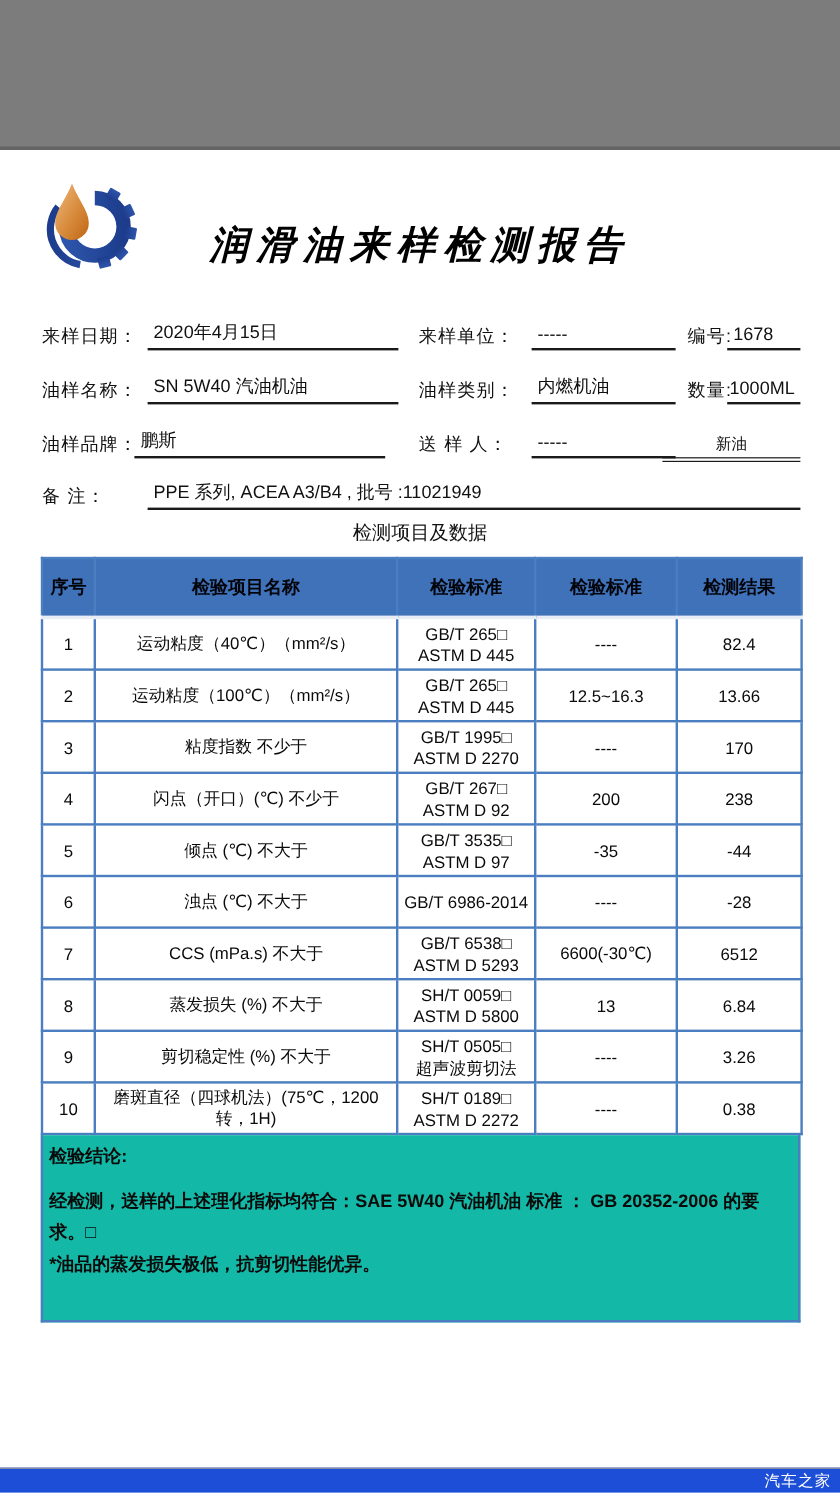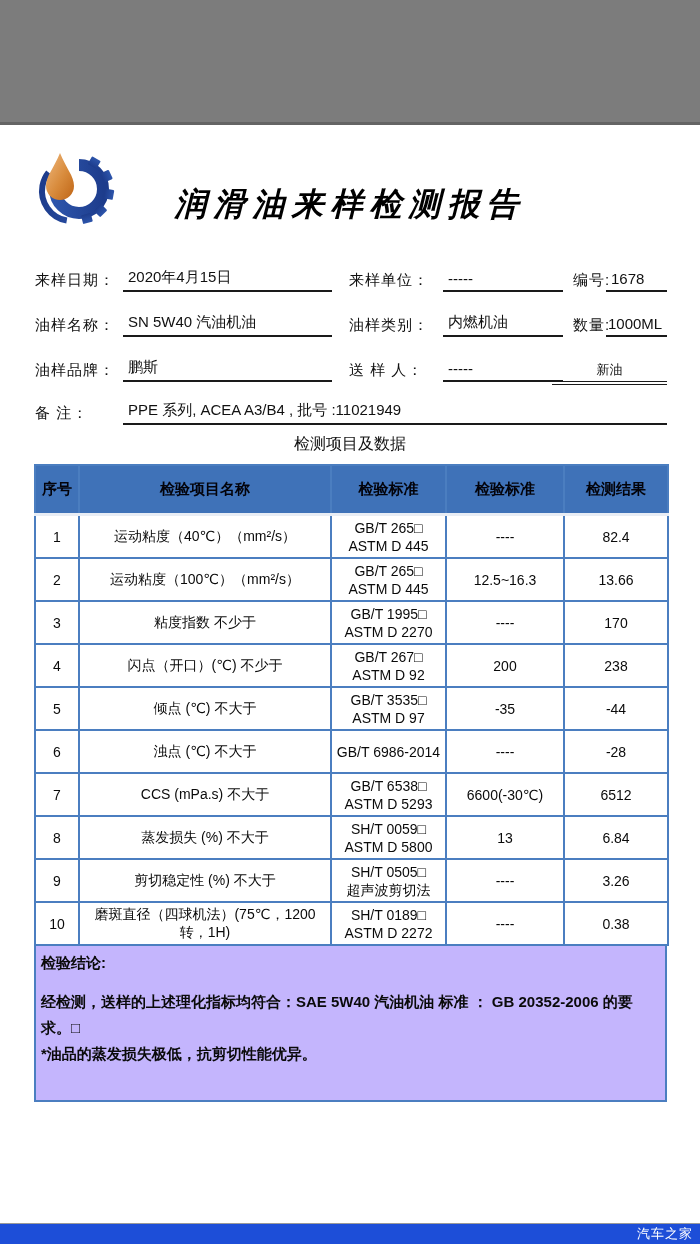--- a/index.html
+++ b/index.html
@@ -69,21 +69,21 @@
   table.report th:first-child{border-left:2px solid #4b7ec0;}
   table.report td{
     border:2px solid #4b7ec0;background:#fff;color:#0a0a0a;
     font-size:14px;text-align:center;height:39px;padding:1px 2px;
     overflow:hidden;
   }
   td .std-line{line-height:18px;}
   
   .conclusion{
     position:relative;width:633px;height:156px;box-sizing:border-box;
-    border:2px solid #4b7ec0;border-top:none;background:#c4b5fd;
+    border:2px solid #4b7ec0;border-top:none;background:#14b8a6;
     padding:8px 5px 0 5px;font-size:15px;font-weight:bold;color:#0a0a0a;
   }
   .conclusion .c-line1{margin-top:16px;line-height:26px;}
   .conclusion .c-line2{line-height:26px;}
 </style>
 </head>
 <body>
 
 <div class="top-bar"></div>
 
@@ -132,21 +132,21 @@
   <span class="flabel" style="left:35px">油样名称：</span>
   <span class="fvalue" style="left:123px;width:209px">SN 5W40 汽油机油</span>
   <span class="flabel" style="left:349px">油样类别：</span>
   <span class="fvalue" style="left:443px;width:120px">内燃机油</span>
   <span class="flabel" style="left:573px">数量:</span>
   <span class="fvalue" style="left:606px;width:61px;padding-left:2px">1000ML</span>
 </div>
 
 <div class="form-row" style="top:356px">
   <span class="flabel" style="left:35px">油样品牌：</span>
-  <span class="fvalue" style="left:123px;width:209px">鹏斯</span>
+  <span class="fvalue" style="left:112px;width:209px">鹏斯</span>
   <span class="flabel" style="left:349px">送 样 人：</span>
   <span class="fvalue" style="left:443px;width:120px">-----</span>
   <span class="fvalue-double" style="left:552px;width:115px">新油</span>
 </div>
 
 <div class="form-row" style="top:399px">
   <span class="flabel" style="left:35px">备 注：</span>
   <span class="fvalue" style="left:123px;width:544px">PPE 系列, ACEA A3/B4 , 批号 :11021949</span>
 </div>
 

